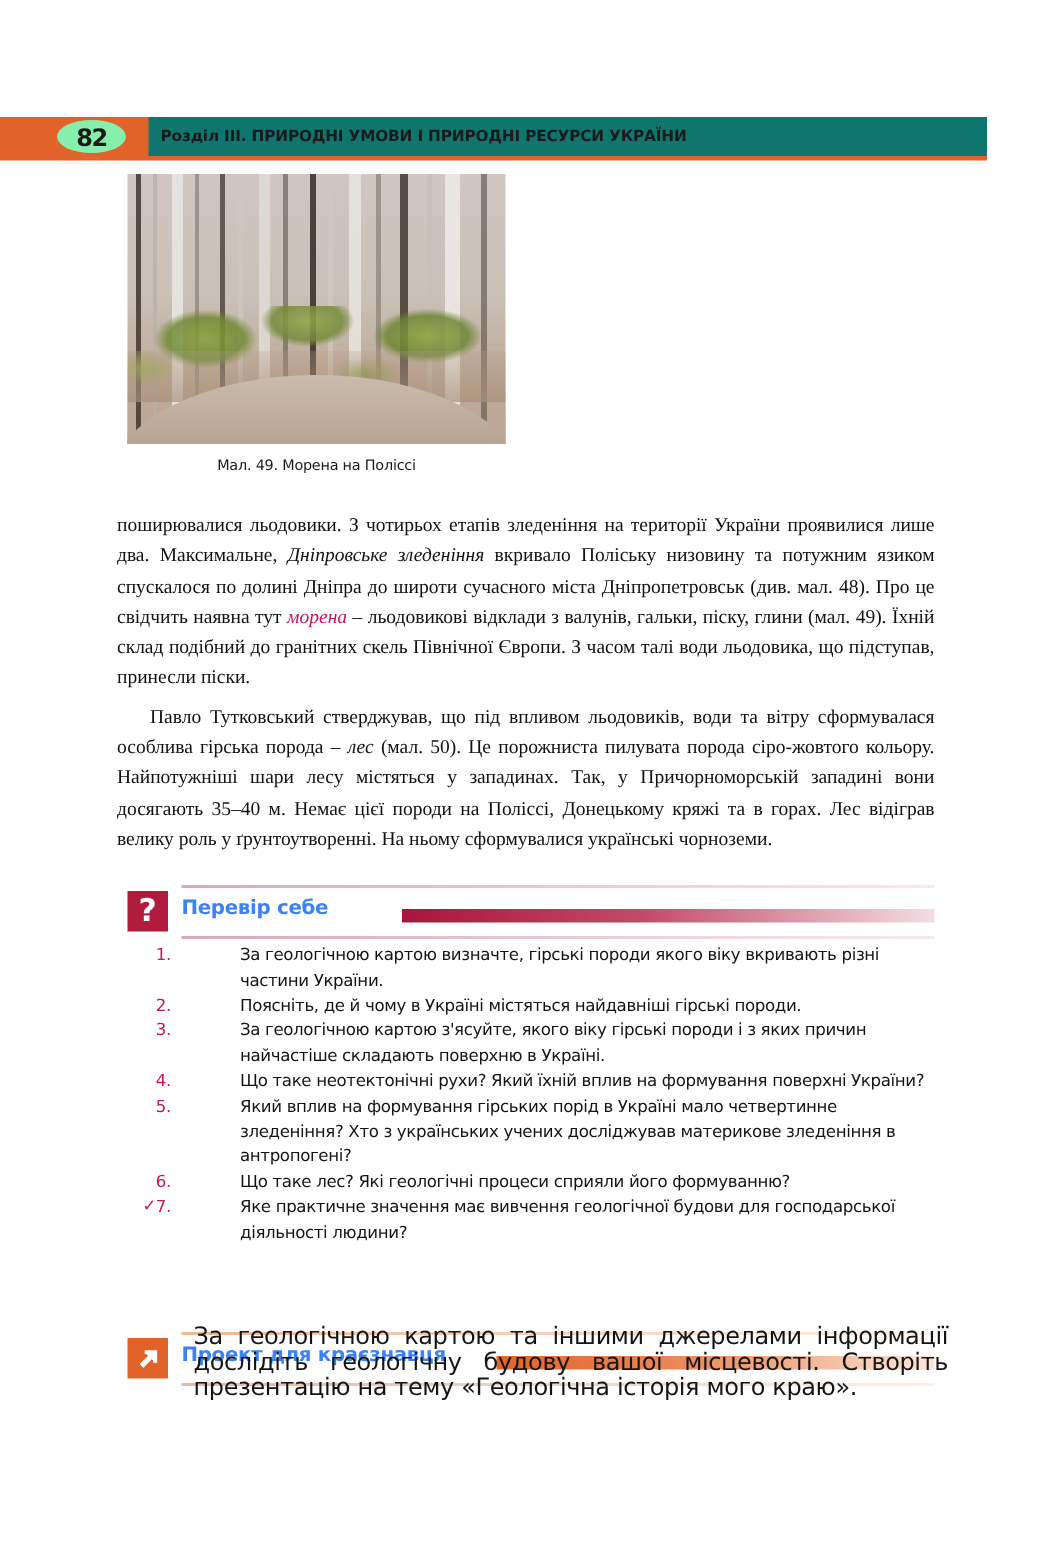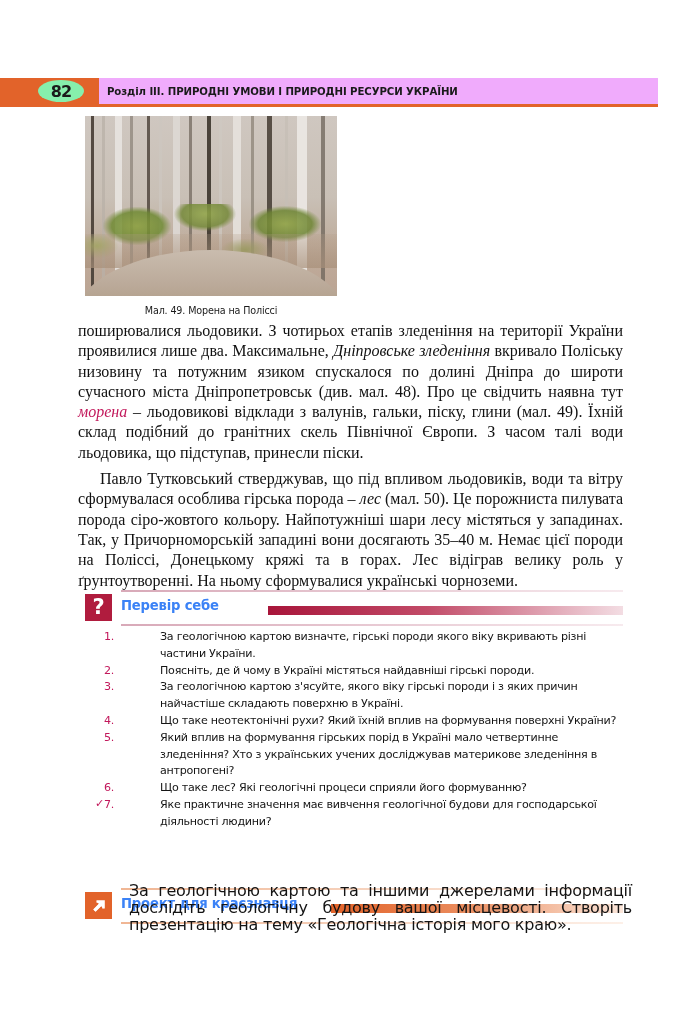--- a/index.html
+++ b/index.html
@@ -47,21 +47,21 @@
     display: flex;
     align-items: center;
     justify-content: center;
   }
   .header-title-box {
     position: absolute;
     left: 99px;
     top: 78px;
     width: 559px;
     height: 26px;
-    background: #f0abfc;
+    background: #0f766e;
     display: flex;
     align-items: center;
   }
   .header-title {
     font-family: "DejaVu Sans", sans-serif;
     font-size: 10.2px;
     font-weight: bold;
     color: #1a1a1a;
     letter-spacing: -0.1px;
     padding-left: 8px;
@@ -211,24 +211,24 @@
   }
   .ph-loess .veg-left {
     position:absolute; left:0; top:58px; width:46px; height:54px;
     background: radial-gradient(ellipse 26px 28px at 8px 26px, rgba(86,104,40,0.8) 0%, rgba(86,104,40,0) 74%);
   }
 
   
   .body-text {
     position: absolute;
     left: 78px;
-    top: 321px;
+    top: 340px;
     width: 545px;
     font-family: "Liberation Serif", serif;
-    font-size: 16px;
+    font-size: 13px;
     line-height: 20.3px;
     color: #111111;
     text-align: justify;
     text-justify: inter-word;
   }
   .body-text p { margin: 0; text-indent: 22px; }
   .body-text p.p1 { text-indent: 0; }
   .body-text p.p2 { margin-top: 6px; }
   .it { font-style: italic; }
   .morena { font-style: italic; color: #c2185b; }

